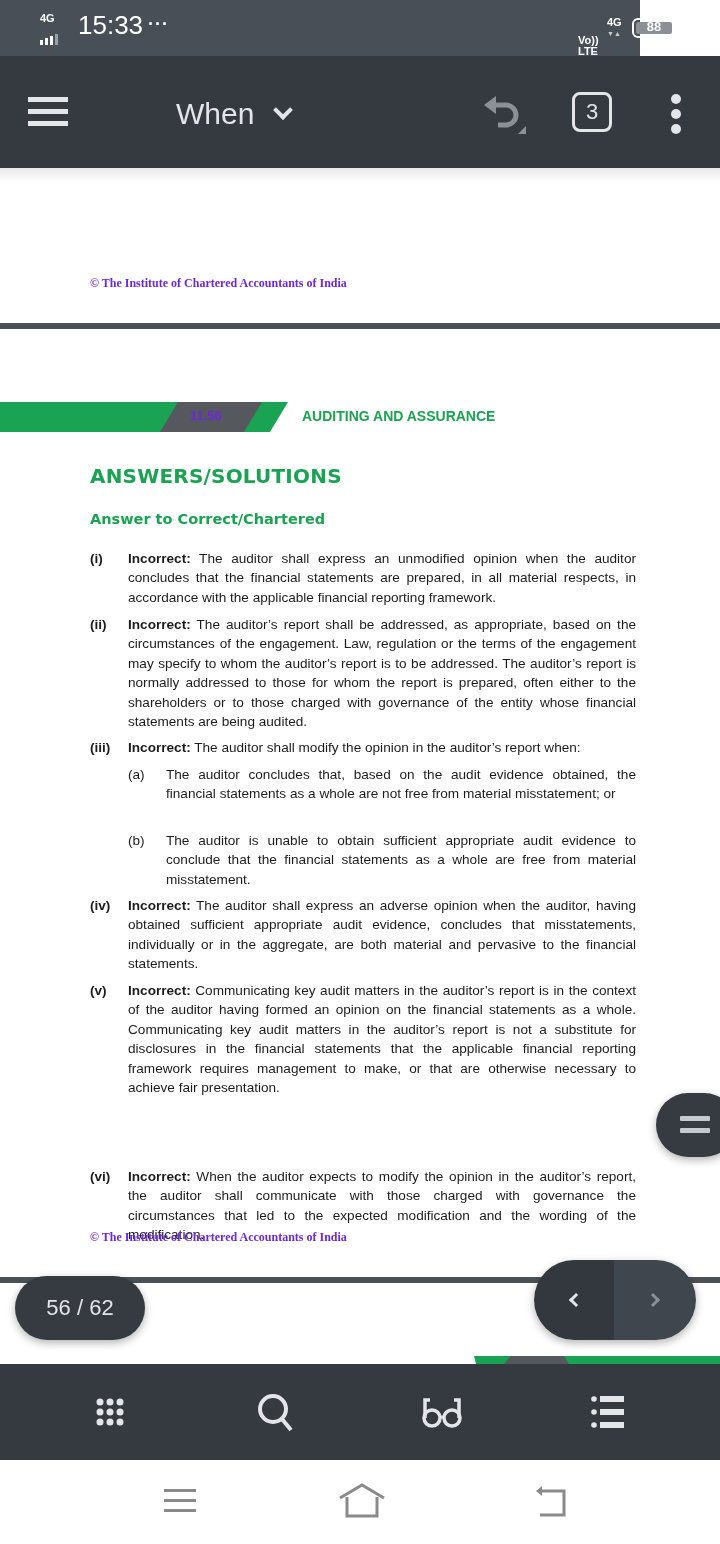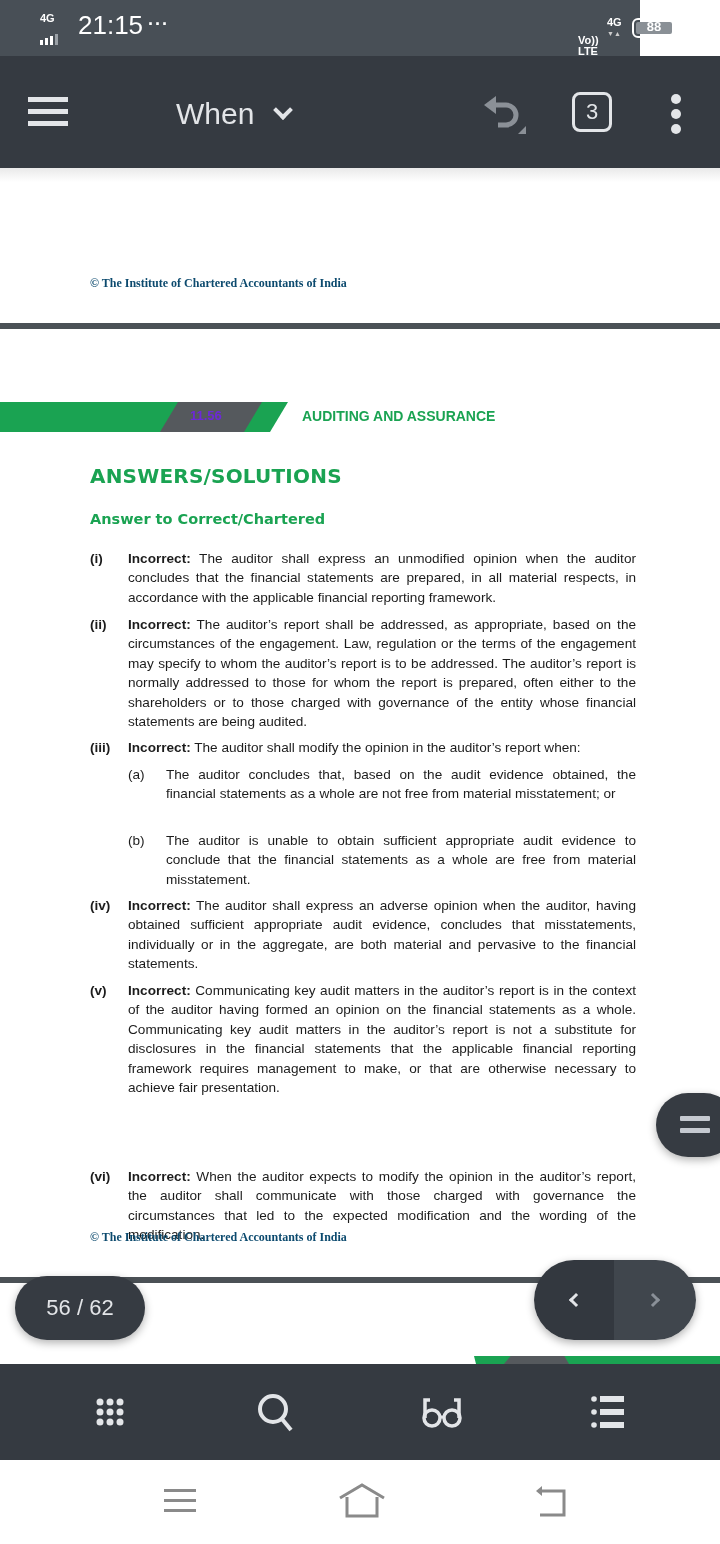--- a/index.html
+++ b/index.html
@@ -30,21 +30,21 @@
   .view-btn { position: absolute; left: 176px; top: 94px; height: 40px; display: flex; align-items: center; gap: 22px; color: #e3e5e8; font: 30px "Liberation Sans", sans-serif; }
   .view-chev { width: 14px; height: 14px; border-right: 4px solid #e3e5e8; border-bottom: 4px solid #e3e5e8; transform: rotate(45deg); margin-top: -8px; }
   .undo-icon { position: absolute; left: 474px; top: 92px; width: 56px; height: 48px; }
   .pages-btn { position: absolute; left: 572px; top: 92px; width: 40px; height: 40px; border: 3px solid #e3e5e8; border-radius: 8px; color: #e3e5e8; font: 22px "Liberation Sans", sans-serif; text-align: center; line-height: 34px; }
   .more-icon { position: absolute; left: 669px; top: 94px; width: 14px; height: 40px; }
   .more-icon span { position: absolute; left: 2px; width: 10px; height: 10px; border-radius: 50%; background: #e3e5e8; }
 
   .appbar-shadow { position: absolute; left: 0; top: 168px; width: 720px; height: 14px; background: linear-gradient(#e9e9e9, rgba(255,255,255,0)); }
 
   
-  .copyright { position: absolute; left: 90px; font: bold 12px "Liberation Serif", serif; color: #0c4a6e; text-align: center; }
+  .copyright { position: absolute; left: 90px; font: bold 12px "Liberation Serif", serif; color: #6d28d9; text-align: center; }
   .page-sep { position: absolute; left: 0; width: 720px; height: 6px; background: #4b5156; }
 
   .band { position: absolute; left: 0; top: 402px; width: 720px; height: 30px; }
   .band-num { position: absolute; left: 190px; top: 408px; font: bold 13px "Liberation Sans", sans-serif; color: #6d28d9; }
   .band-title { position: absolute; left: 302px; top: 408px; font: bold 14px "Liberation Sans", sans-serif; color: #1aa352; }
 
   .h1 { position: absolute; left: 90px; top: 464px; font: bold 20px "DejaVu Sans", sans-serif; color: #1aa352; letter-spacing: 0.2px; }
   .h2 { position: absolute; left: 90px; top: 511px; font: bold 14.5px "DejaVu Sans", sans-serif; color: #1aa352; }
 
   .item { position: absolute; left: 90px; width: 546px; font: 13.6px "Liberation Sans", sans-serif; color: #1c1c1c; line-height: 19.4px; }
@@ -83,21 +83,21 @@
 <div class="statusbar">
   <div class="sb-net">
     <span class="g">4G</span>
     <div class="bars">
         <span style="height:5px"></span>
         <span style="height:7px"></span>
         <span style="height:9px"></span>
         <span style="height:11px"></span>
       </div>
   </div>
-  <span class="sb-time">21:15</span>
+  <span class="sb-time">15:33</span>
   <span class="sb-dots">···</span>
   <div class="sb-volte">
     <div>Vo))</div>
     <div>LTE</div>
   </div>
   <div class="sb-4g">
     <div>4G</div>
     <small>▼▲</small>
   </div>
   <div class="sb-batt">

